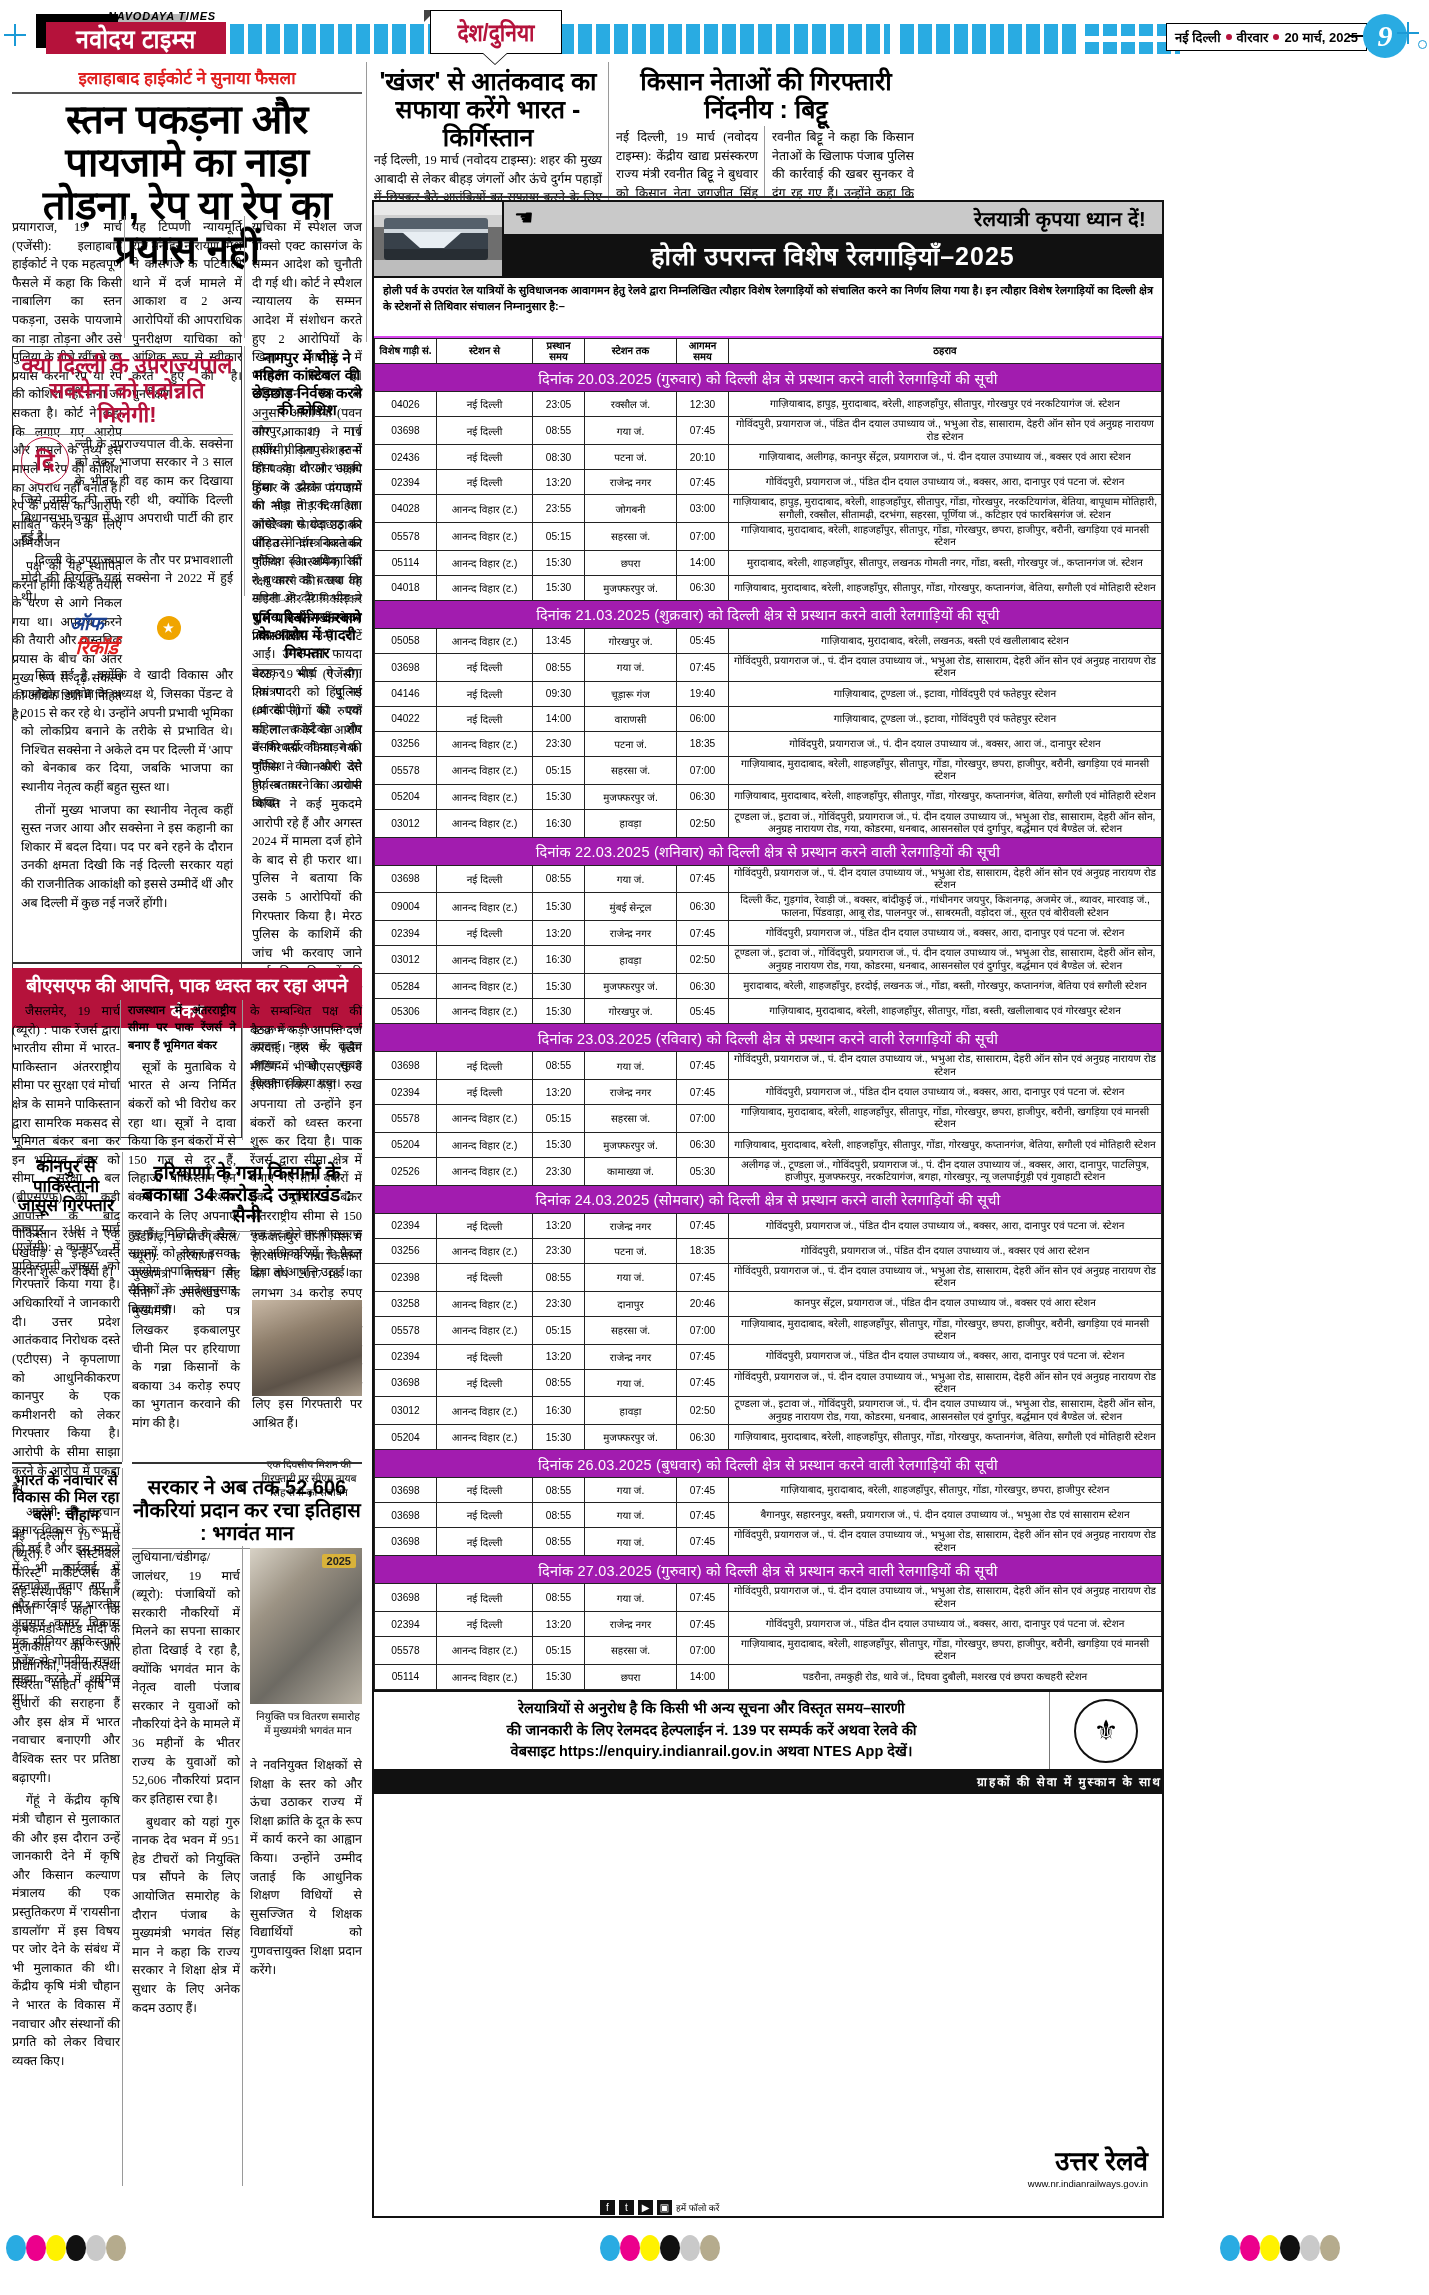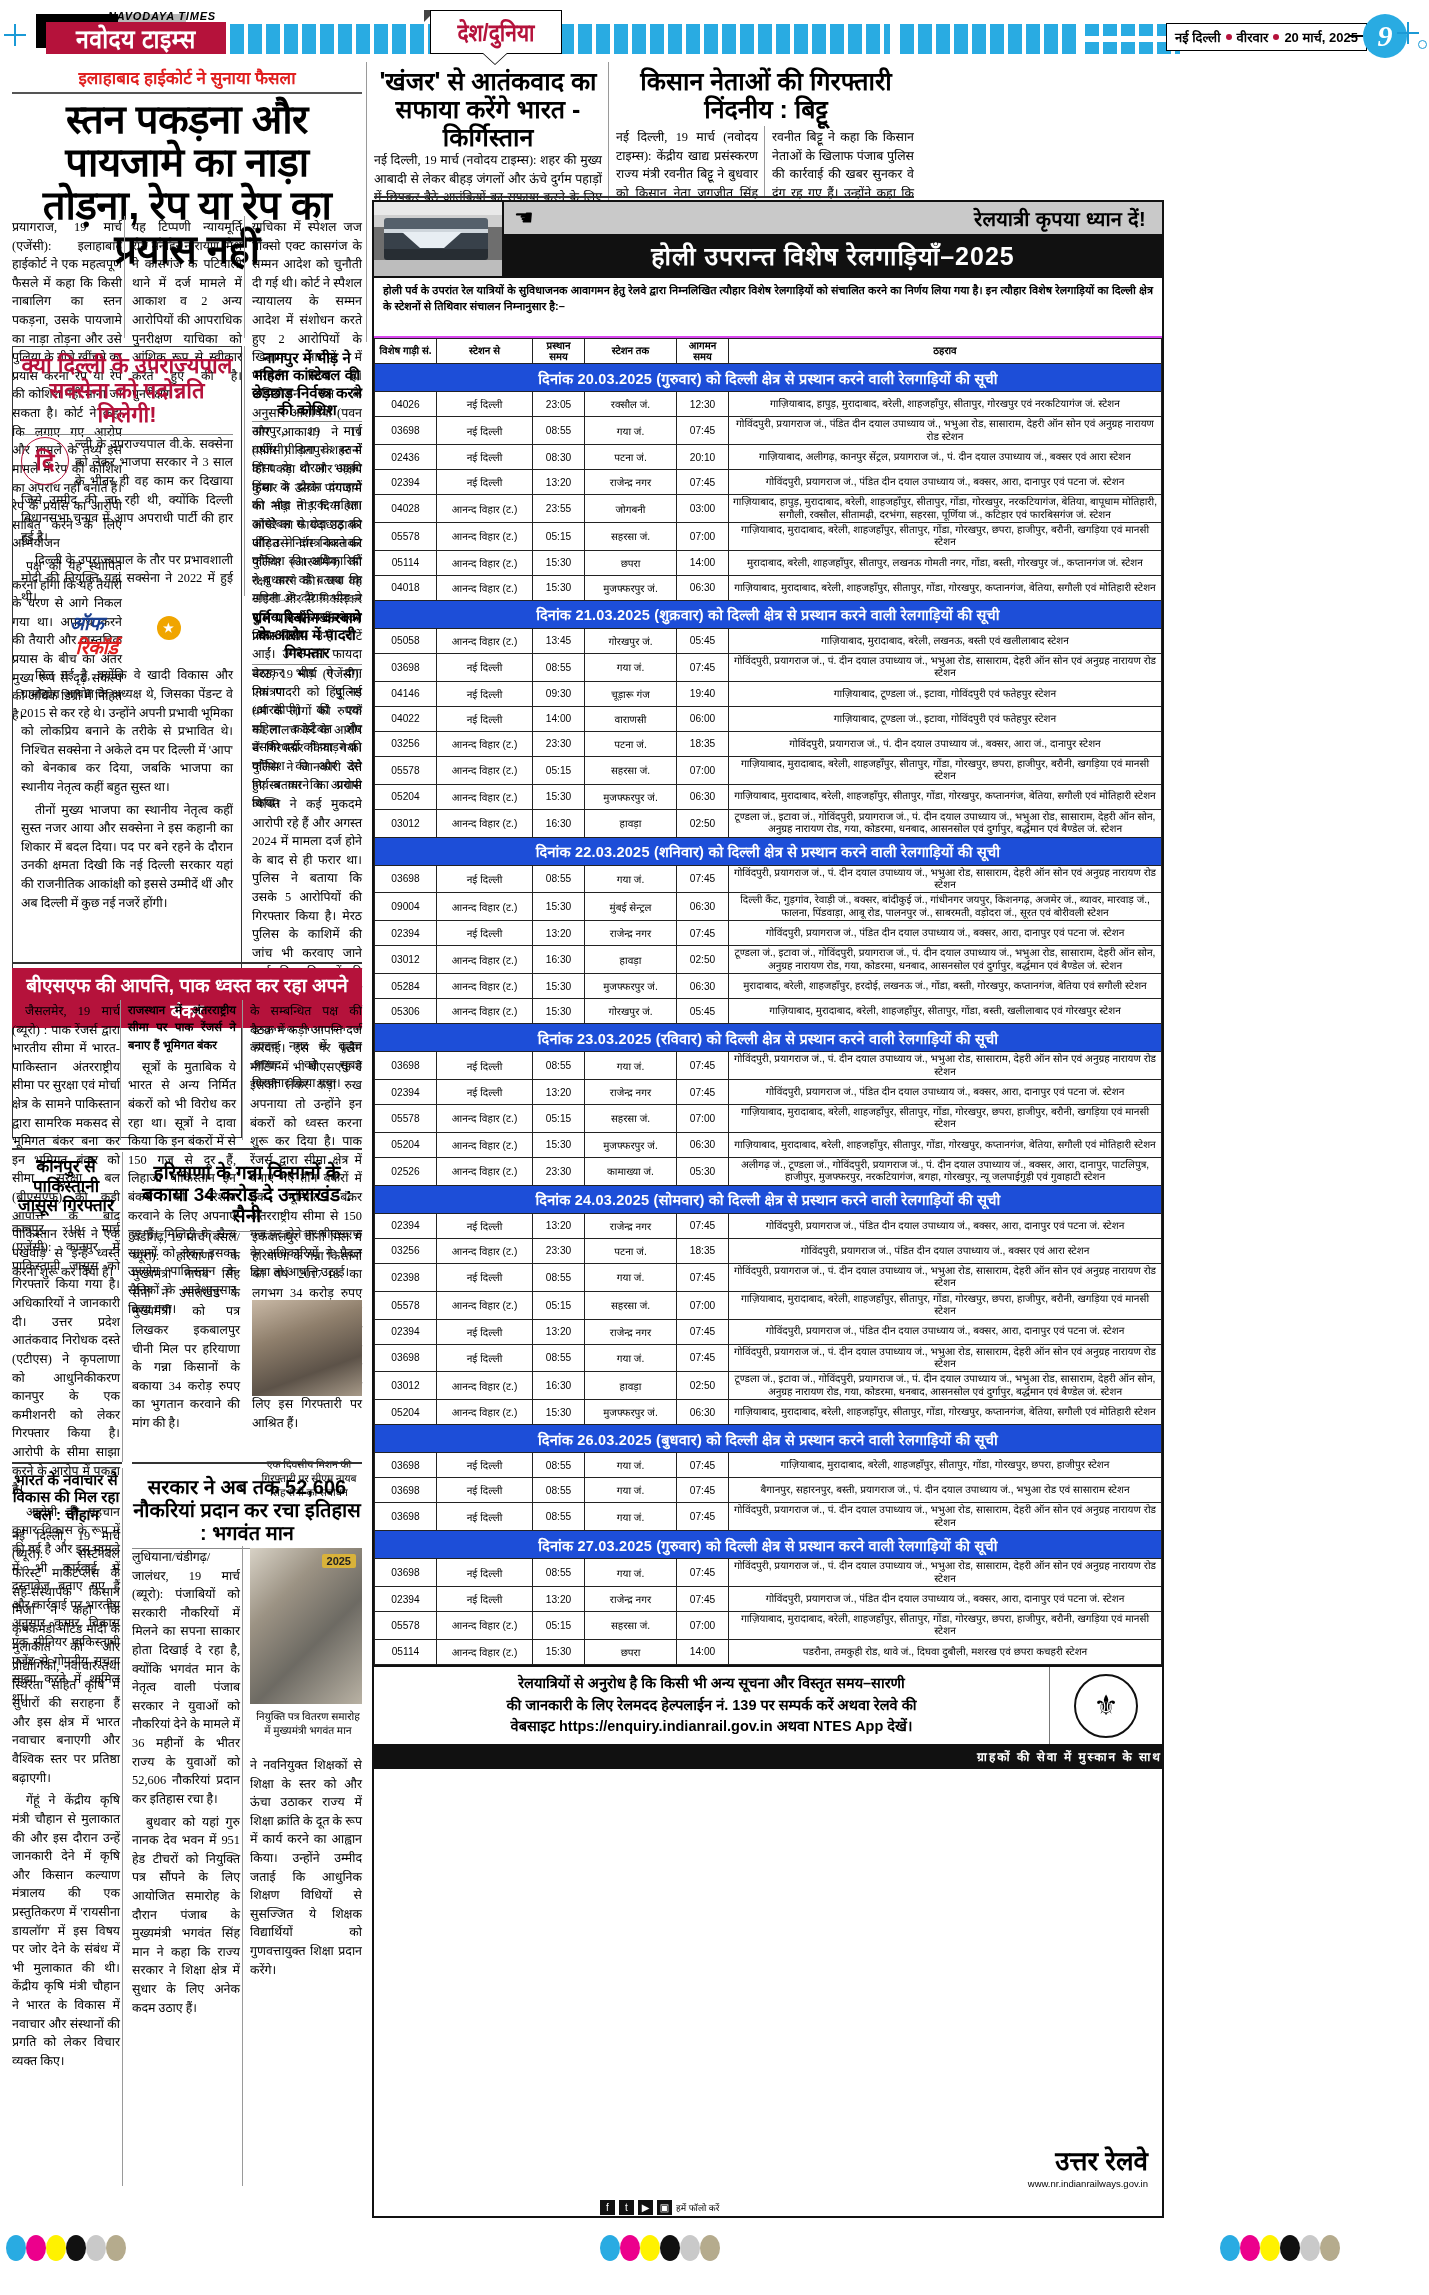--- a/index.html
+++ b/index.html
@@ -90,21 +90,21 @@
   .rail-title{flex:1;background:#111;display:flex;align-items:center;justify-content:center;}
   .rail-title b{color:#fff;font-family:"Liberation Sans",sans-serif;font-weight:bold;font-size:25px;letter-spacing:1px;}
   .rail-intro{font-family:"Liberation Sans",sans-serif;font-size:11px;line-height:1.45;padding:5px 9px 21px;text-align:justify;font-weight:600;border-bottom:2px solid #d946ef;}
 
   
   table.tt{width:100%;border-collapse:collapse;table-layout:fixed;}
   table.tt th,table.tt td{border:1px solid #222;padding:1px 3px;font-family:"Liberation Sans",sans-serif;vertical-align:middle;}
   table.tt th{font-size:10px;font-weight:bold;text-align:center;line-height:1.12;background:#fff;}
   table.tt td{font-size:10.2px;text-align:center;height:22px;}
   td.via{font-size:9.1px;text-align:left;line-height:1.22;padding:1px 4px;}
-  tr.daybar td{background:#1d4ed8;color:#fff;font-family:"Liberation Sans",sans-serif;font-weight:bold;font-size:14.5px;text-align:center;height:25px;letter-spacing:.2px;}
+  tr.daybar td{background:#a21caf;color:#fff;font-family:"Liberation Sans",sans-serif;font-weight:normal;font-size:14.5px;text-align:center;height:25px;letter-spacing:.2px;}
   .c1{width:62px;} .c2{width:96px;} .c3{width:52px;} .c4{width:92px;} .c5{width:52px;}
 
   .rail-foot{display:flex;border-top:2px solid #111;}
   .rail-foot-txt{flex:1;padding:6px 10px;font-family:"Liberation Sans",sans-serif;font-size:14.5px;line-height:1.5;text-align:center;font-weight:600;}
   .rail-foot-txt b{font-weight:bold;}
   .rail-logo{width:112px;border-left:1.5px solid #777;display:flex;flex-direction:column;align-items:center;justify-content:center;}
   .rail-emblem{width:60px;height:60px;border-radius:50%;border:2.5px solid #111;display:flex;align-items:center;justify-content:center;font-size:28px;}
   .rail-slogan{background:#111;color:#fff;font-family:"Liberation Sans",sans-serif;font-weight:bold;font-size:12px;text-align:right;padding:4px 0;letter-spacing:2px;}
   .ur-name{font-family:"Liberation Sans",sans-serif;font-weight:bold;font-size:26px;text-align:right;padding-right:12px;}
   .ur-sub{font-family:"Liberation Sans",sans-serif;font-size:9.5px;text-align:right;padding-right:12px;}
@@ -572,20 +572,28 @@
             </tr>
             <tr>
               <td>02398</td>
               <td>नई दिल्ली</td>
               <td>08:55</td>
               <td>गया जं.</td>
               <td>07:45</td>
               <td class="via">गोविंदपुरी, प्रयागराज जं., पं. दीन दयाल उपाध्याय जं., भभुआ रोड, सासाराम, देहरी ऑन सोन एवं अनुग्रह नारायण रोड स्टेशन</td>
             </tr>
             <tr>
+              <td>03258</td>
+              <td>आनन्द विहार (ट.)</td>
+              <td>23:30</td>
+              <td>दानापुर</td>
+              <td>20:46</td>
+              <td class="via">कानपुर सेंट्रल, प्रयागराज जं., पंडित दीन दयाल उपाध्याय जं., बक्सर एवं आरा स्टेशन</td>
+            </tr>
+            <tr>
               <td>05578</td>
               <td>आनन्द विहार (ट.)</td>
               <td>05:15</td>
               <td>सहरसा जं.</td>
               <td>07:00</td>
               <td class="via">गाज़ियाबाद, मुरादाबाद, बरेली, शाहजहाँपुर, सीतापुर, गोंडा, गोरखपुर, छपरा, हाजीपुर, बरौनी, खगड़िया एवं मानसी स्टेशन</td>
             </tr>
             <tr>
               <td>02394</td>
               <td>नई दिल्ली</td>

